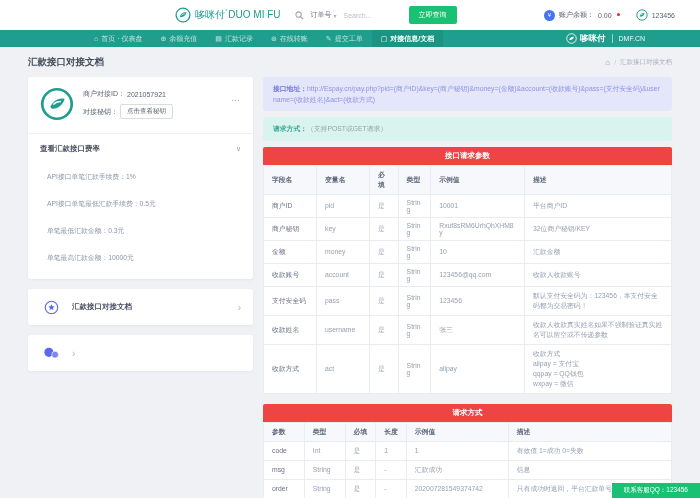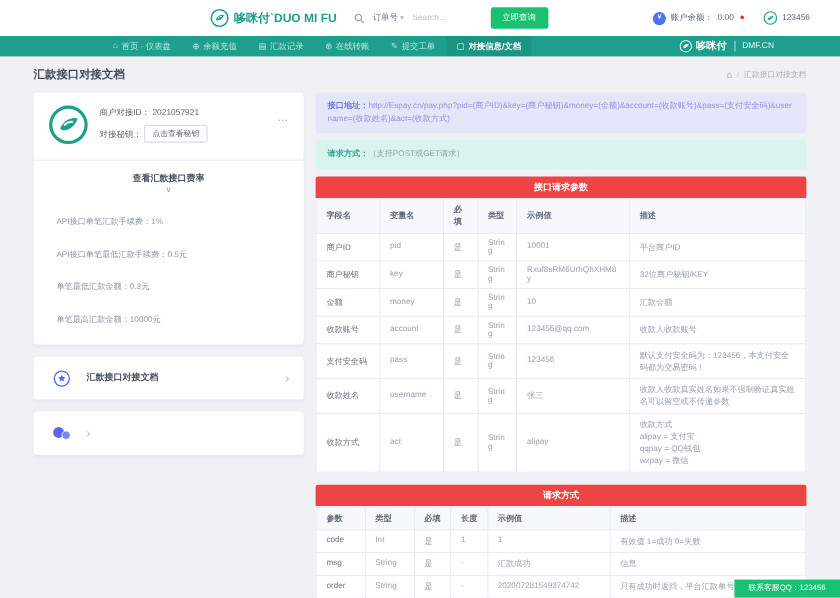--- a/index.html
+++ b/index.html
@@ -1,21 +1,21 @@
 <!DOCTYPE html>
 <html><head>
 <meta charset="utf-8">
 <style>
   * { margin:0; padding:0; box-sizing:border-box; }
   html,body { width:700px; height:498px; overflow:hidden; }
   body { font-family:"Liberation Sans","DejaVu Sans",sans-serif; background:#eff1f5; color:#333; }
 
   
   .header { height:30px; background:#fff; display:flex; align-items:center; padding:0 25px 0 175px; }
-  .logo { display:flex; align-items:center; gap:4px; color:#1e9e8c; font-weight:bold; font-size:10px; white-space:nowrap; }
+  .logo { display:flex; align-items:center; gap:4px; color:#1e9e8c; font-weight:normal; font-size:10px; white-space:nowrap; }
   .logo svg { width:16px; height:16px; }
   .search-bar { display:flex; align-items:center; margin-left:14px; gap:7px; }
   .search-icon-svg { width:9px; height:9px; stroke:#9aa3ad; }
   .search-cat { font-size:7px; color:#6b7482; display:flex; align-items:center; gap:2px; cursor:pointer; }
   .caret { color:#aab2bc; font-size:6px; }
   .search-input { border:none; outline:none; background:transparent; font-size:7px; color:#6b7482; width:58px; }
   .search-input::placeholder { color:#b9c0c9; }
   .query-btn { background:#19c173; color:#fff; border:none; font-size:7px; padding:4px 10px; border-radius:2px; cursor:pointer; }
   .header-right { margin-left:auto; display:flex; align-items:center; gap:16px; }
   .balance { display:flex; align-items:center; gap:4px; font-size:7px; color:#5a6372; }
@@ -50,21 +50,21 @@
 
   
   .profile-card { padding:10px 12px 8px; }
   .profile-top { display:flex; gap:9px; position:relative; }
   .avatar { width:34px; height:34px; color:#1e9e8c; flex-shrink:0; }
   .profile-info { font-size:7px; color:#5a6372; padding-top:2px; }
   .profile-info .row { margin-bottom:5px; display:flex; align-items:center; gap:2px; white-space:nowrap; }
   .secret-btn { border:1px solid #d8dce3; background:#fff; border-radius:2px; font-size:6.5px; color:#5a6372; padding:2px 6px; cursor:pointer; }
   .more-dots { position:absolute; right:0; top:6px; color:#98a2b2; font-size:9px; letter-spacing:1px; cursor:pointer; }
   .profile-divider { height:1px; background:#f0f2f6; margin:9px -12px; }
-  .rates-head { display:flex; justify-content:space-between; align-items:center; font-size:7.5px; font-weight:bold; color:#4a5261; padding:1px 0; cursor:pointer;flex-direction:column; }
+  .rates-head { display:flex; justify-content:space-between; align-items:center; font-size:7.5px; font-weight:bold; color:#4a5261; padding:1px 0; cursor:pointer; }
   .rates-chevron { color:#9aa3b0; font-size:7px; font-weight:normal; }
   .rate-line { font-size:6.8px; color:#8b95a6; margin:17px 0 17px 7px; }
   .rate-line:last-child { margin-bottom:8px; }
 
   
   .link-card { padding:10px 12px; display:flex; align-items:center; gap:10px; cursor:pointer; }
   .link-icon { width:22px; height:16px; flex-shrink:0; display:flex; align-items:center; justify-content:center; }
   .link-label { font-size:7.5px; font-weight:bold; color:#4a5261; flex:1; }
   .link-arrow { color:#b3bac5; font-size:10px; }
 

